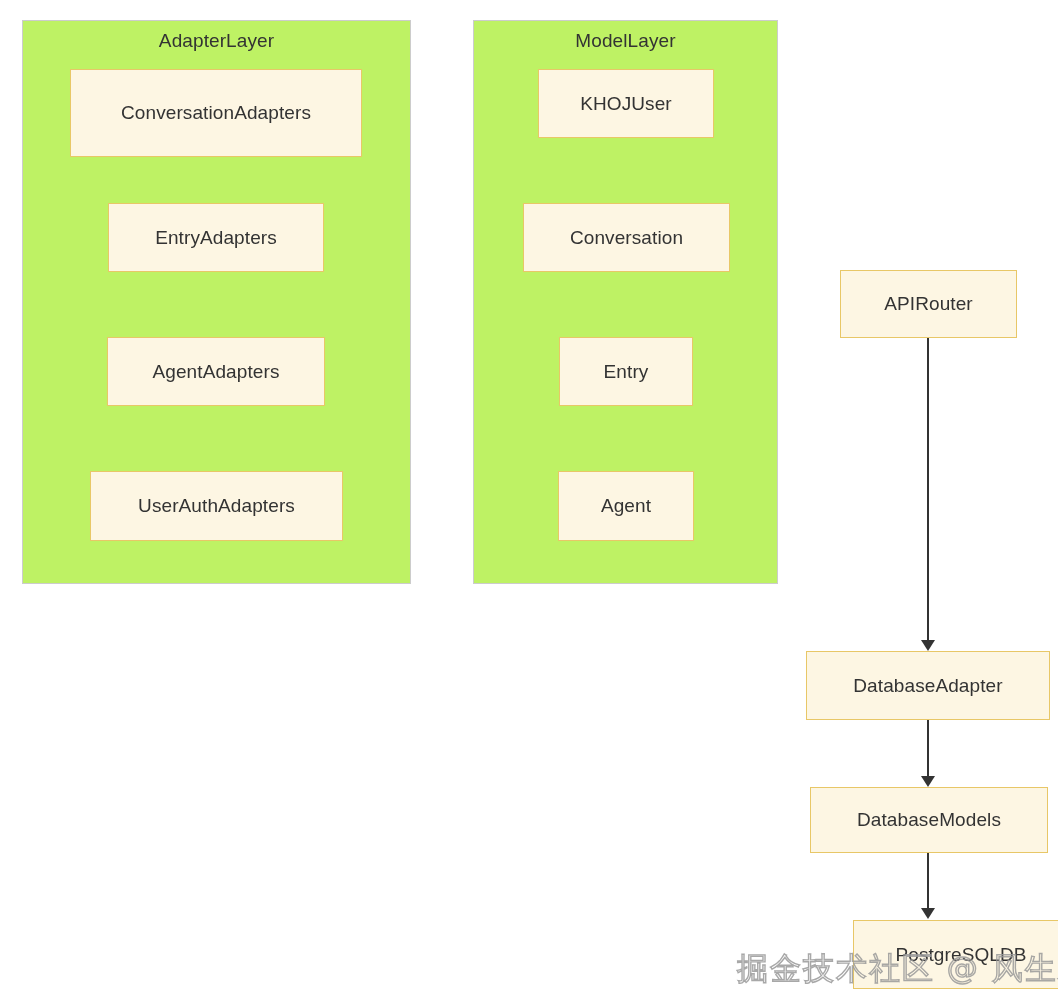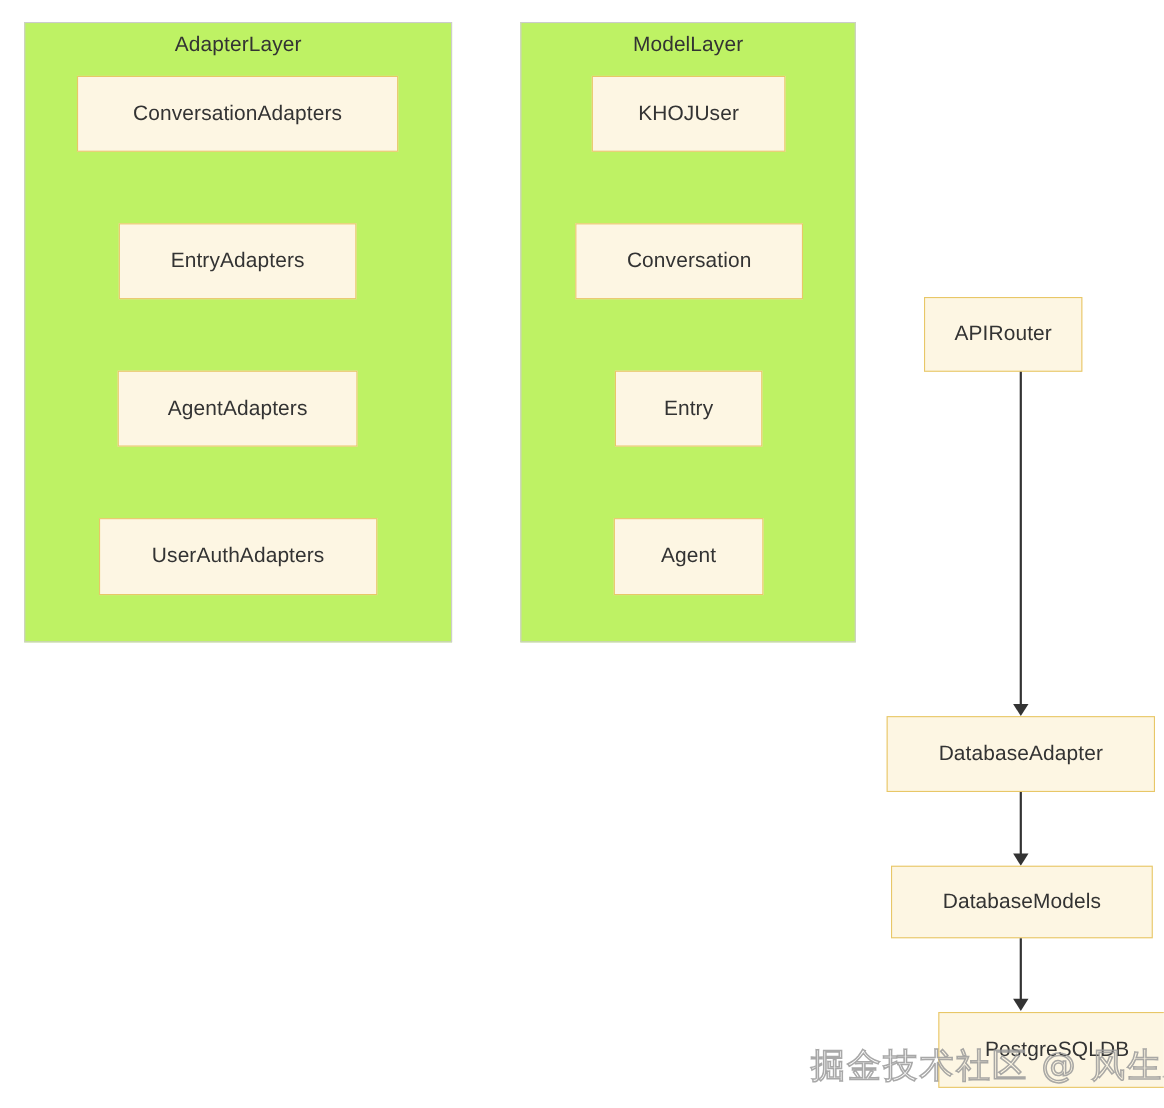--- a/index.html
+++ b/index.html
@@ -87,21 +87,21 @@
 </style>
 </head>
 <body>
 
 <div id="diagram">
 
   <div class="subgraph" style="left:22px; top:20px; width:389px; height:564px;">
     <div class="subgraph-title">AdapterLayer</div>
   </div>
 
-  <div class="node" style="left:70px; top:69px; width:292px; height:69px;">
+  <div class="node" style="left:70px; top:69px; width:292px; height:88px;">
     <span>ConversationAdapters</span>
   </div>
 
   <div class="node" style="left:108px; top:203px; width:216px; height:69px;">
     <span>EntryAdapters</span>
   </div>
 
   <div class="node" style="left:107px; top:337px; width:218px; height:69px;">
     <span>AgentAdapters</span>
   </div>
@@ -123,21 +123,21 @@
   </div>
 
   <div class="node" style="left:559px; top:337px; width:134px; height:69px;">
     <span>Entry</span>
   </div>
 
   <div class="node" style="left:558px; top:471px; width:136px; height:70px;">
     <span>Agent</span>
   </div>
 
-  <div class="node" style="left:840px; top:270px; width:144px; height:68px;">
+  <div class="node" style="left:840px; top:270px; width:177px; height:68px;">
     <span>APIRouter</span>
   </div>
 
   <div class="edge-line" style="left:927px; top:338px; height:303px;"></div>
   <div class="edge-head" style="left:921px; top:640px;"></div>
 
   <div class="node" style="left:806px; top:651px; width:244px; height:69px;">
     <span>DatabaseAdapter</span>
   </div>
 

